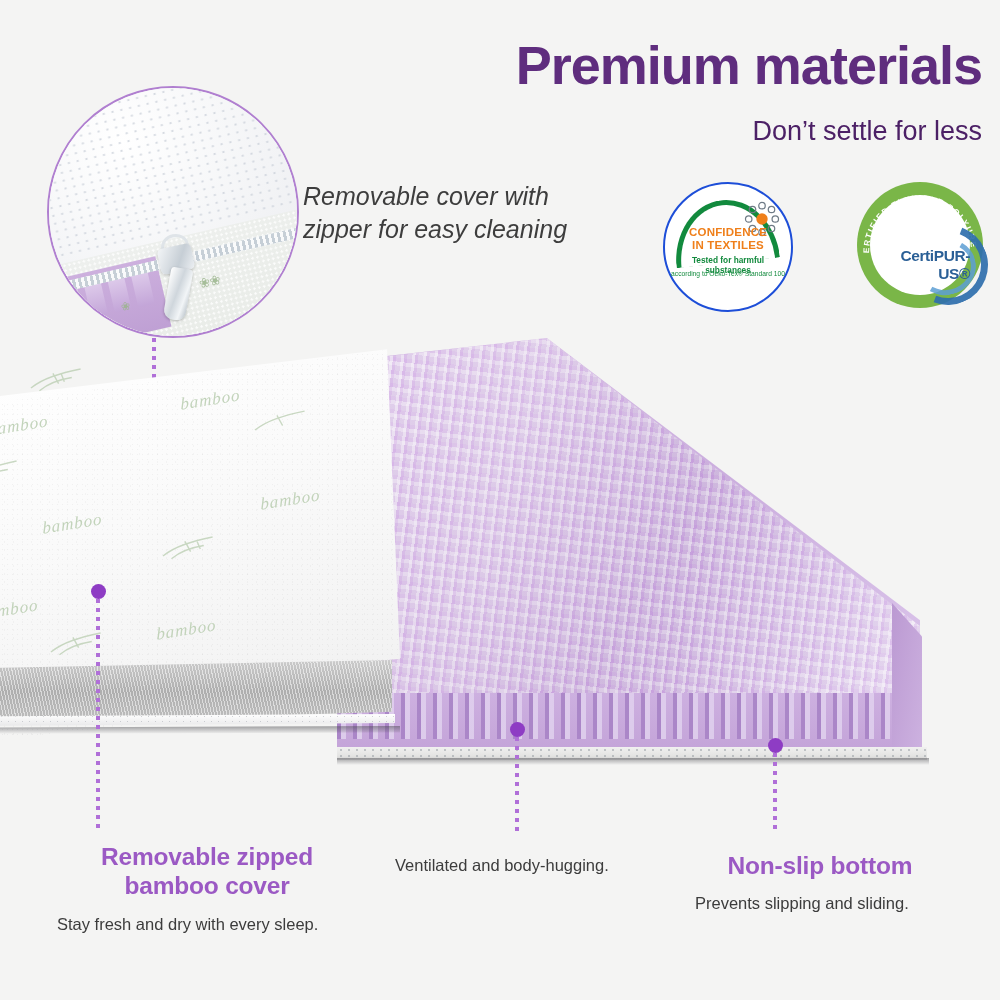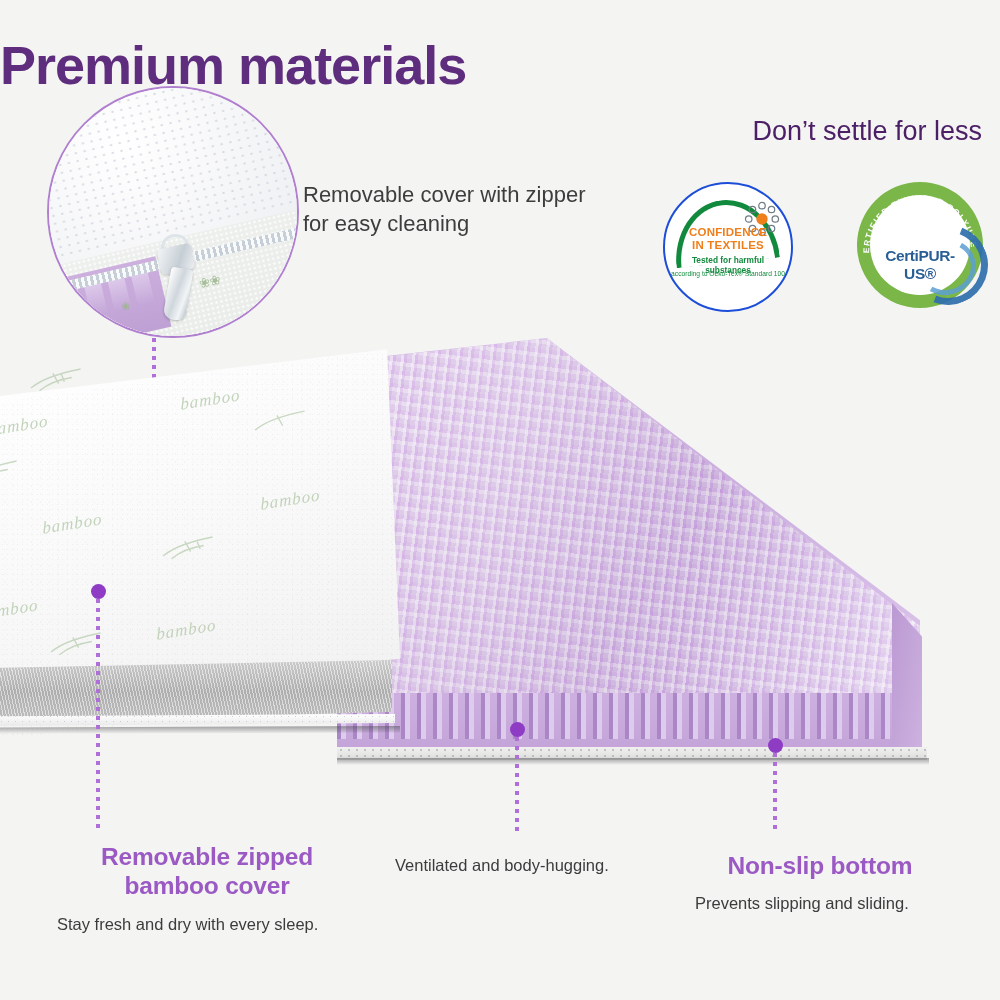--- a/index.html
+++ b/index.html
@@ -7,20 +7,21 @@
     width:1000px;height:1000px;
     background:#f4f4f3;
     font-family:"Liberation Sans",sans-serif;
     overflow:hidden;position:relative;
   }
   #stage{position:absolute;inset:0;}
 
   
   .headline{
     position:absolute;left:0;top:38px;width:982px;
+    text-align:right;
     font-size:54px;font-weight:bold;letter-spacing:-1px;
     color:#5f2d7e;line-height:1;
   }
   .subhead{
     position:absolute;left:0;top:118px;width:982px;
     text-align:right;
     font-size:27px;color:#4c2066;line-height:1;
   }
 
   
@@ -45,21 +46,21 @@
   .certi .inner{position:absolute;left:13px;top:13px;right:13px;bottom:13px;
     border-radius:50%;background:#fff;}
   .certi .swoosh{position:absolute;left:38px;top:30px;width:66px;height:66px;
     border:7px solid #2f6fad;border-radius:50%;
     border-left-color:transparent;border-top-color:transparent;
     transform:rotate(-24deg);opacity:.92;}
   .certi .swoosh2{position:absolute;left:46px;top:44px;width:50px;height:46px;
     border:5px solid #5d9fd4;border-radius:50%;
     border-left-color:transparent;border-top-color:transparent;
     transform:rotate(-14deg);opacity:.85;}
-  .certi .cname{position:absolute;left:0;right:0;top:52px;text-align:center;
+  .certi .cname{position:absolute;left:0;right:0;top:52px;text-align:right;
     font-size:15.5px;font-weight:bold;color:#2a5f96;letter-spacing:-.4px;}
   .certi svg{position:absolute;inset:0;}
   .certi text{font-family:"Liberation Sans",sans-serif;fill:#ffffff;
     font-size:8.2px;font-weight:bold;letter-spacing:1.5px;}
   .certi text.url{font-size:7.6px;letter-spacing:1.4px;}
 
   
   .detail-circle{
     position:absolute;left:47px;top:86px;width:248px;height:248px;
     border-radius:50%;border:2px solid #b07fd0;overflow:hidden;
@@ -97,21 +98,21 @@
   .dc-slider{position:absolute;left:110px;top:158px;width:34px;height:26px;
     border-radius:5px;
     background:linear-gradient(120deg,#f4f6f8,#c6ced5 60%,#eef1f4);
     transform:rotate(-12deg);box-shadow:0 1px 3px rgba(0,0,0,.22);}
   .dc-ring{position:absolute;left:112px;top:146px;width:22px;height:18px;
     border:3px solid #dfe4e8;border-radius:50%;transform:rotate(-12deg);}
 
   
   .callout-top{
     position:absolute;left:303px;top:180px;width:300px;
-    font-size:22px;color:#3d3d3d;line-height:1.32;
+    font-size:25px;color:#3d3d3d;line-height:1.32;font-style:italic;
   }
 
   
   .mattress{position:absolute;left:0;top:330px;width:1000px;height:450px;}
 
   .slab{
     position:absolute;left:337px;top:8px;width:583px;height:400px;
   }
   .foam-top{
     position:absolute;left:0;top:0;width:583px;height:392px;

